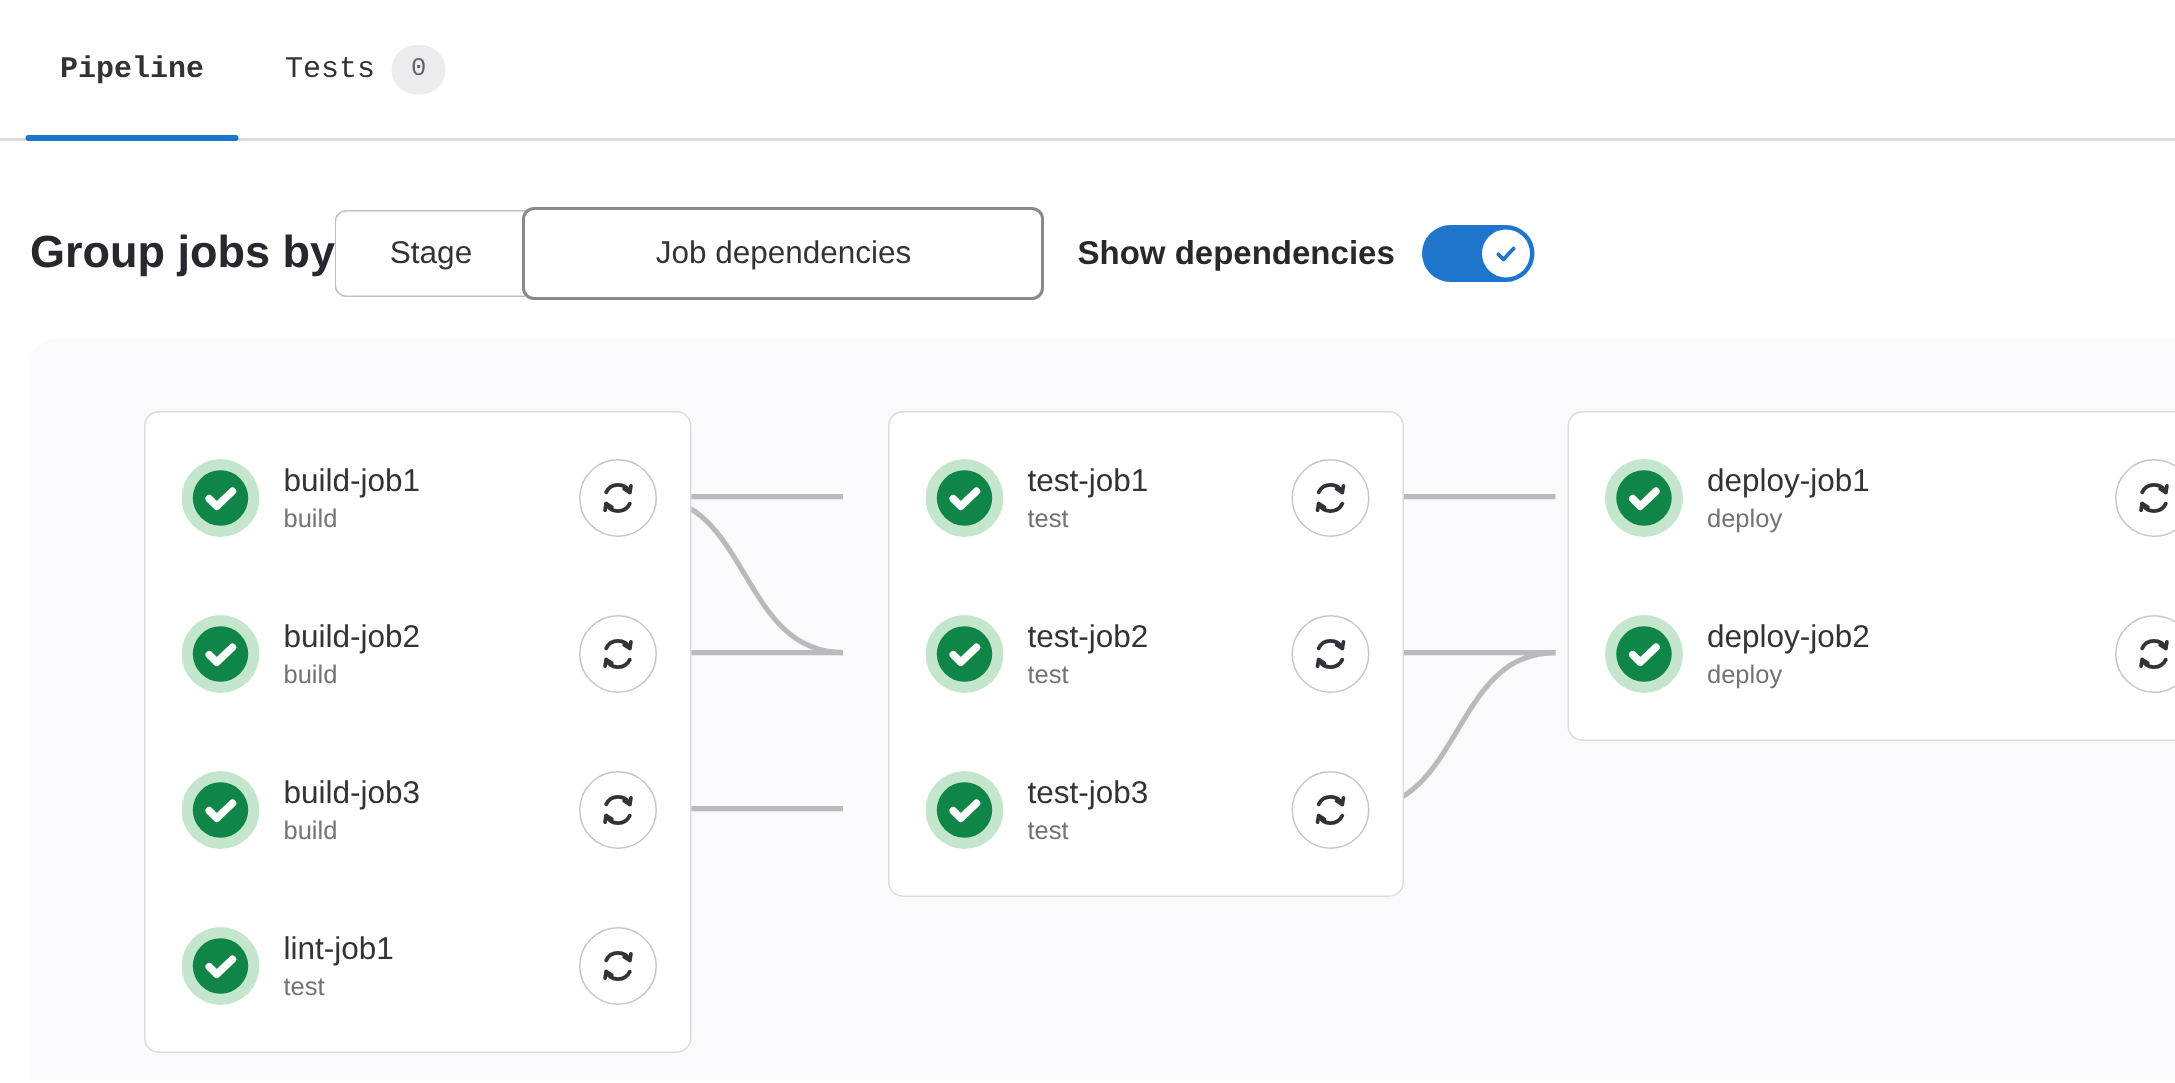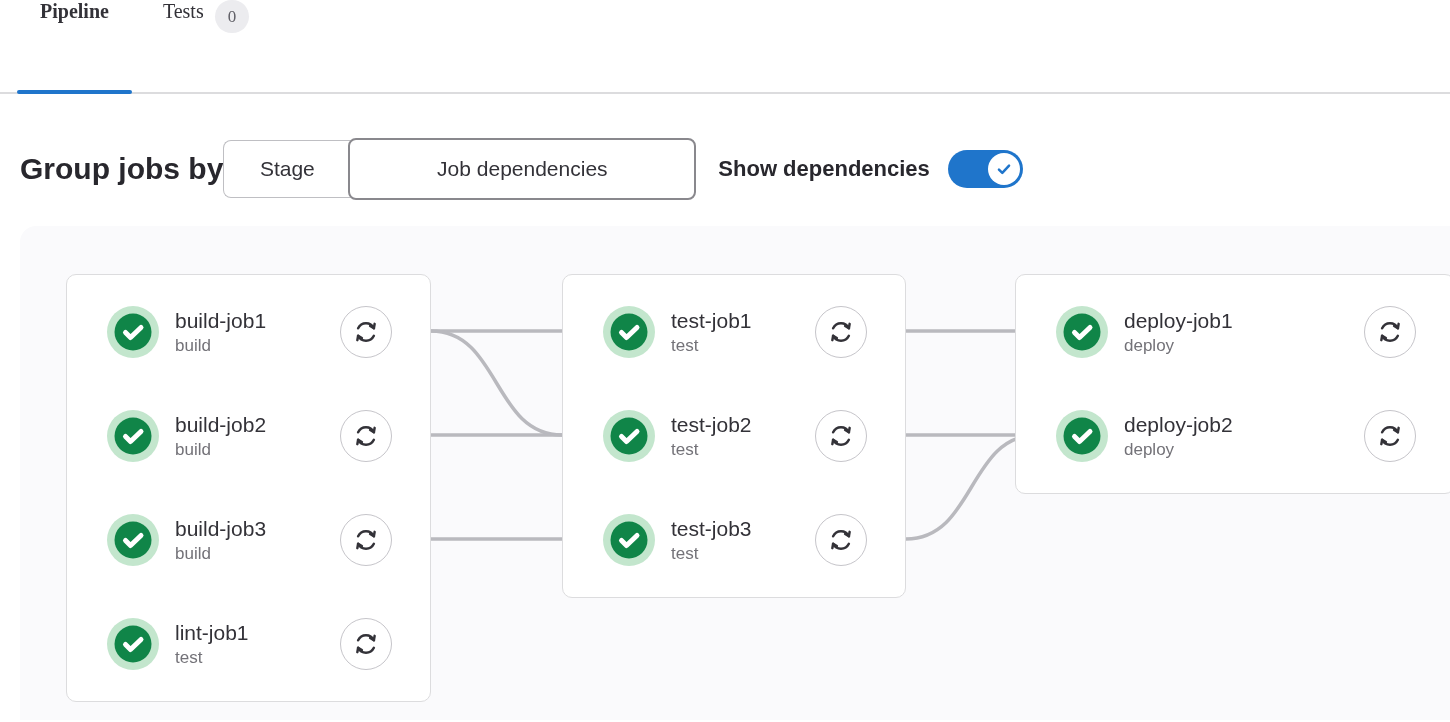--- a/index.html
+++ b/index.html
@@ -2,23 +2,23 @@
 <html style="--accent: #1f75cb;"><head>
 <meta charset="utf-8">
 <style>
   * { margin:0; padding:0; box-sizing:border-box; }
   html,body { width:1450px; height:722px; overflow:hidden; background:#fff;
     font-family:"Liberation Sans", sans-serif; color:#333238; }
 
   
   .tabbar { position:relative; height:94px; border-bottom:2px solid #dcdcde;
     display:flex; align-items:stretch; gap:8px; padding-left:17px; }
-  .tab { position:relative; display:flex; align-items:flex-start; padding:0 23px;
+  .tab { position:relative; display:flex; align-items:center; padding:0 23px;
     font-size:20px; color:#333238; cursor:pointer; background:none; border:none;
-    font-family:Liberation Serif, serif; }
+    font-family:Liberation Mono, monospace; }
   .tab.active { font-weight:700; }
   .tab.active::after { content:""; position:absolute; left:0; right:0; bottom:-2px;
     height:4px; background:var(--accent,#1f75cb); border-radius:2px; }
   .tab-badge { margin-left:11px; background:#ececef; color:#626168;
     font-size:17px; line-height:1; padding:8px 13px; border-radius:999px; }
 
   
   .controls { margin:44px 20px 0 20px; height:62px; display:flex; align-items:center; }
   .ctl-label { font-size:30px; font-weight:700; color:#28272d; }
   .seg-group { display:flex; align-items:center; }
@@ -35,21 +35,21 @@
     border-radius:50%; background:#fff; display:flex; align-items:center;
     justify-content:center; }
 
   
   .graph { position:relative; margin:26px 0 0 20px; width:calc(100% - 20px);
     height:494px; background:#fafafc; border-radius:16px 0 0 0; }
   .links { position:absolute; left:0; top:0; }
   .links path { stroke:#b9b9be; stroke-width:3.5; fill:none; }
 
   .job-card { position:absolute; top:48px; background:#fff;
-    border:1px solid #dcdcde; border-radius:10px; padding:5px 16px; }
+    border:1px solid #dcdcde; border-radius:10px; padding:5px 0;margin-left:30px; }
   .job-row { height:104px; display:flex; align-items:center; padding:0 22px 0 24px; }
   .status-icon { flex:0 0 52px; width:52px; height:52px; }
   .job-text { margin-left:16px; display:flex; flex-direction:column; min-width:0; }
   .job-name { font-size:21px; line-height:27px; color:#333238; text-decoration:none;
     cursor:pointer; }
   .job-stage { font-size:17px; line-height:22px; color:#737278; margin-top:1px; }
   .retry-btn { margin-left:auto; width:52px; height:52px; border-radius:50%;
     border:1.5px solid #c6c5ca; background:transparent; display:flex;
     align-items:center; justify-content:center; cursor:pointer; }
 </style>

